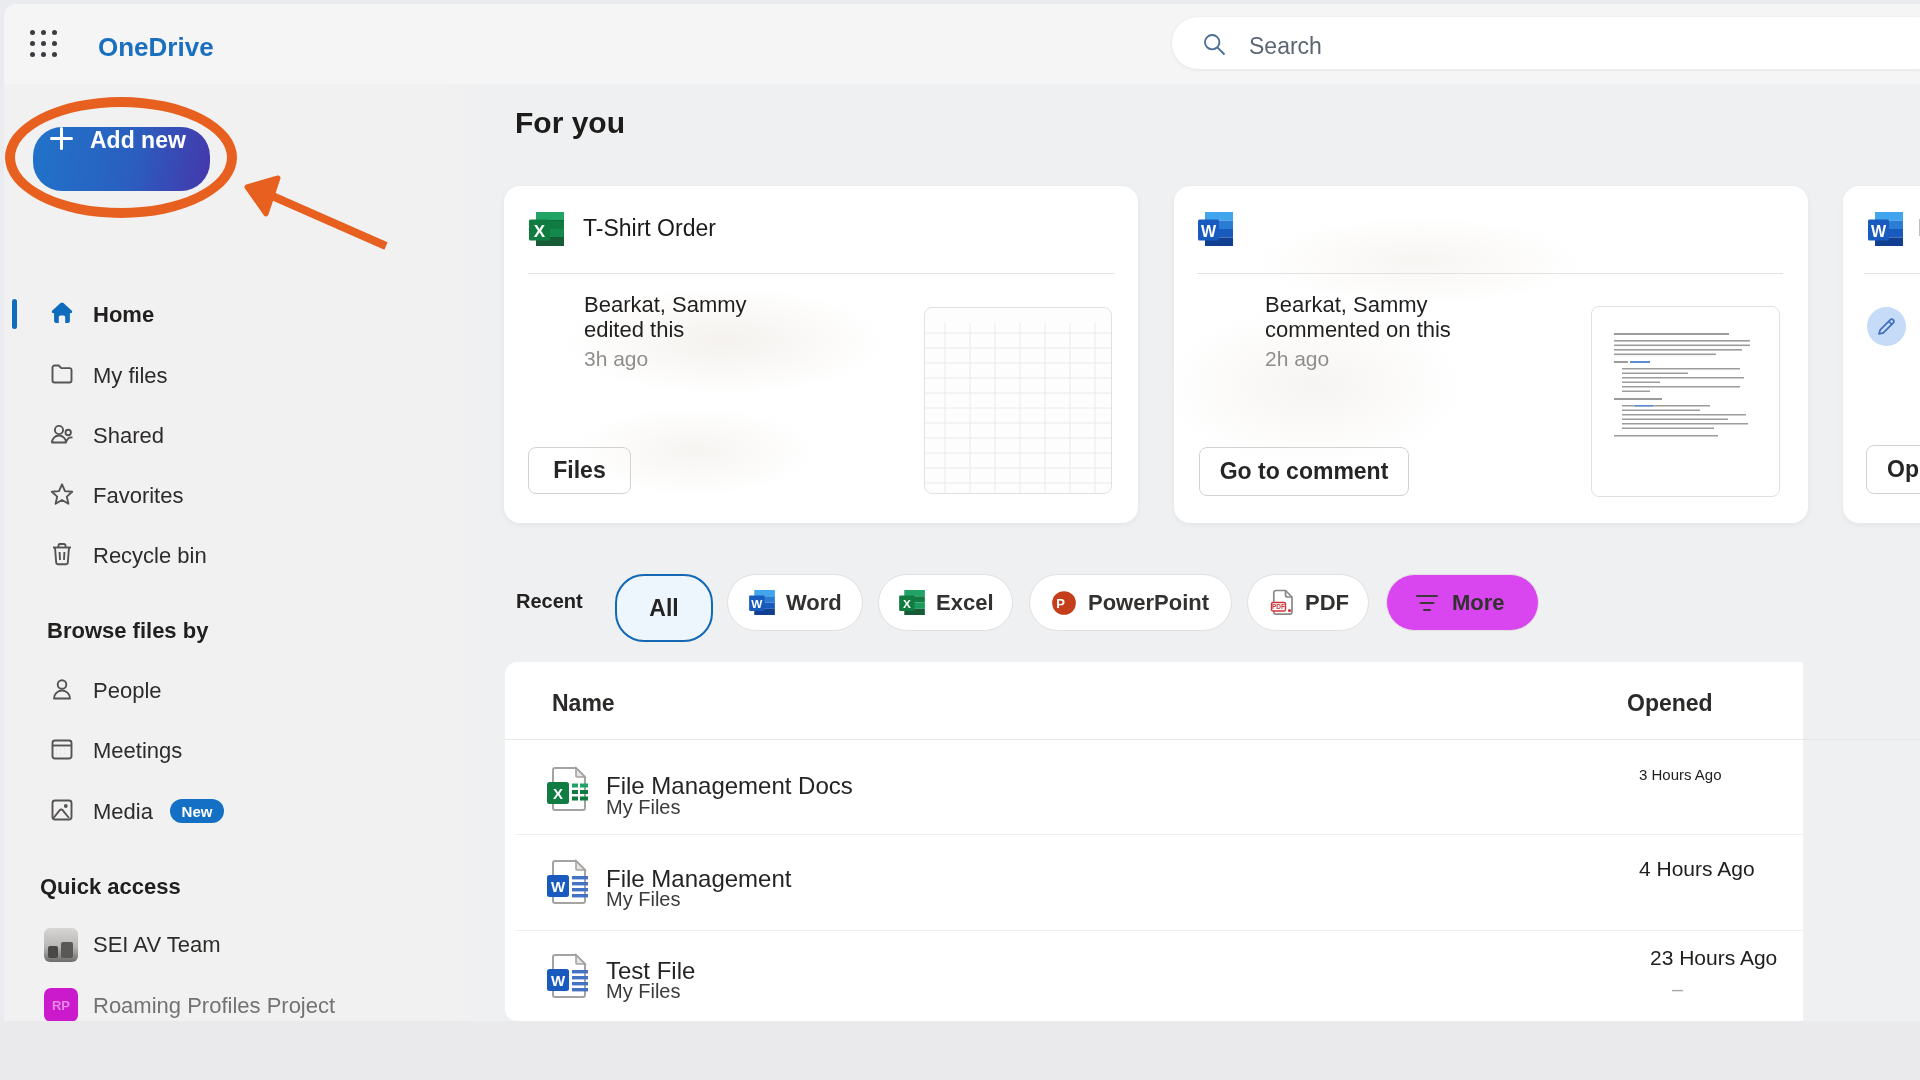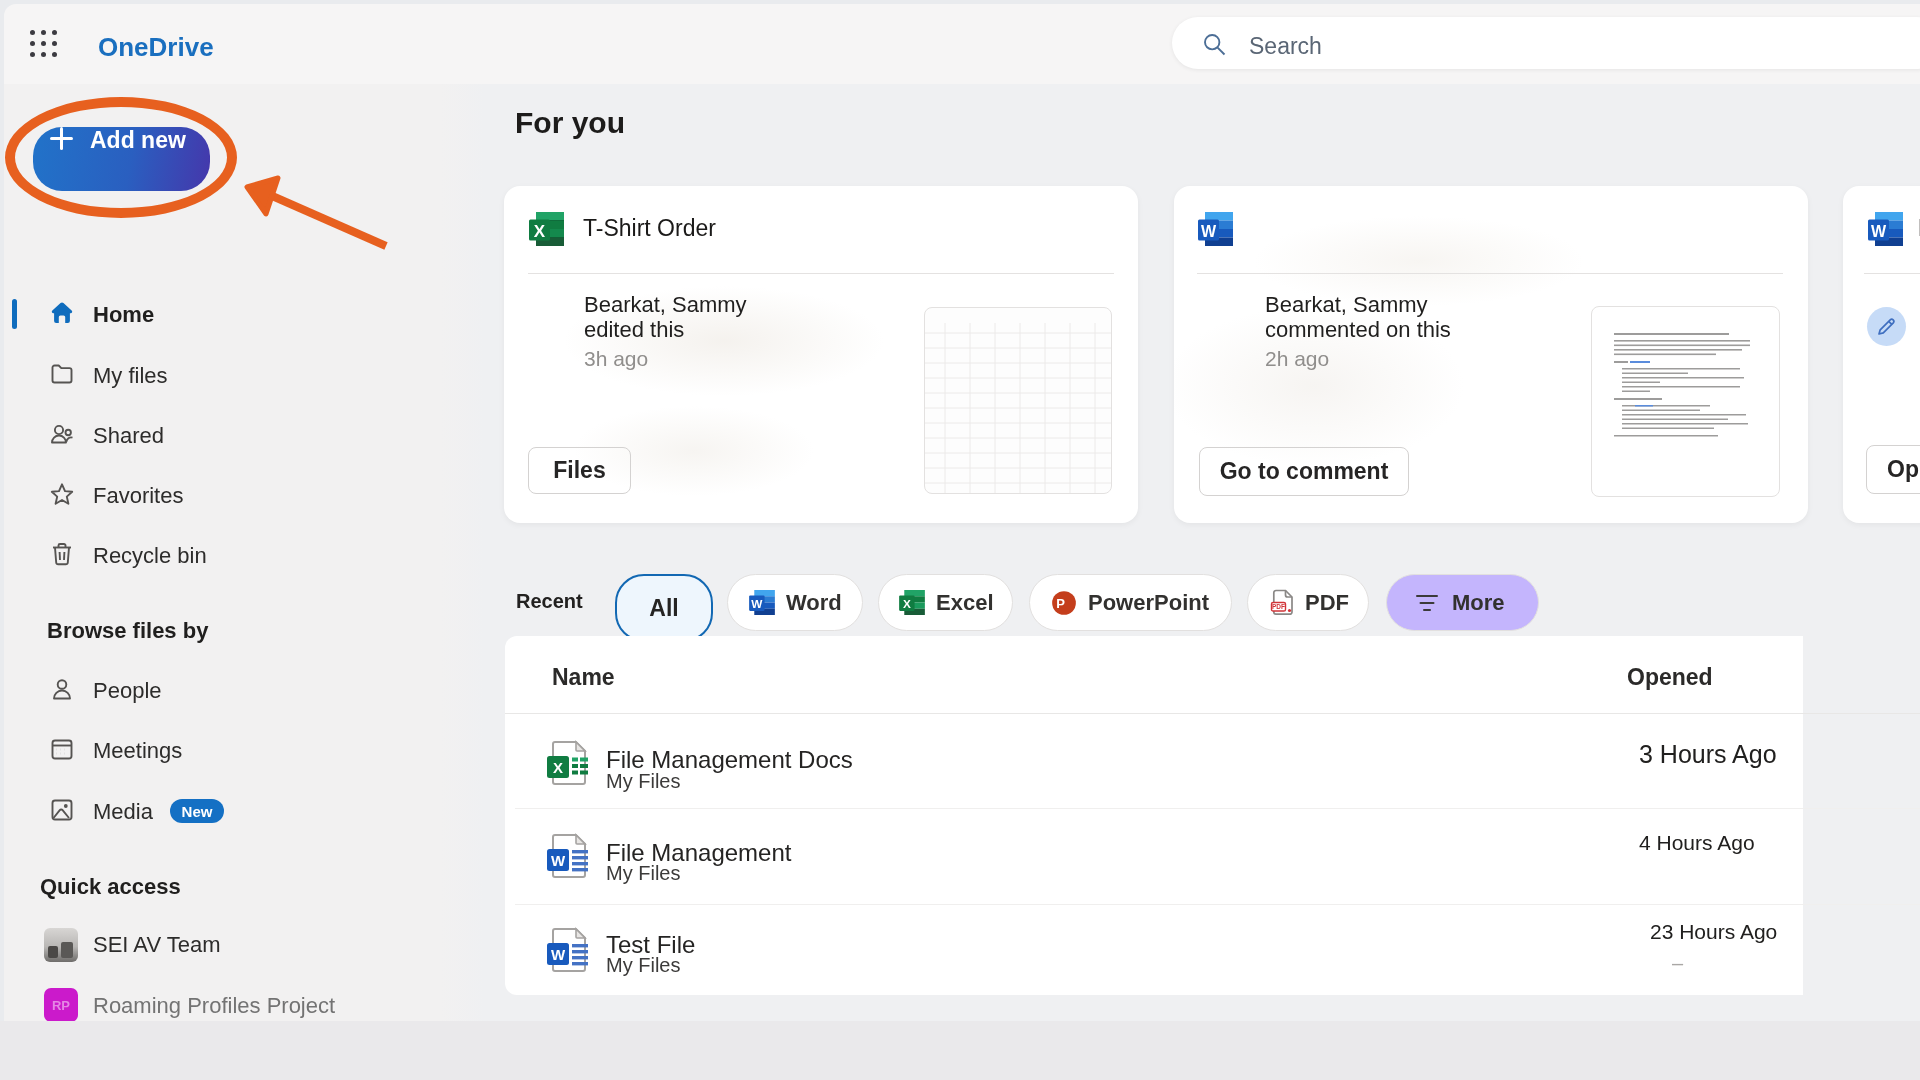--- a/index.html
+++ b/index.html
@@ -261,30 +261,30 @@
   <svg width="25" height="27" viewBox="0 0 25 27" style="margin-right:10px" fill="none">
     <path d="M6 1.5 h9.5 l6.5 6.5 V23 a2.2 2.2 0 0 1 -2.2 2.2 H6 a2.2 2.2 0 0 1 -2.2-2.2 V3.7 A2.2 2.2 0 0 1 6 1.5 Z" stroke="#8a8886" stroke-width="1.7"></path>
     <path d="M15.5 1.5 V6 a2 2 0 0 0 2 2 h4.5" stroke="#8a8886" stroke-width="1.7"></path>
     <rect x="1.5" y="13.5" width="14" height="8.5" rx="1.6" fill="#fff" stroke="#d13438" stroke-width="1.4"></rect>
     <text x="8.5" y="20.2" font-size="6.5" font-weight="bold" fill="#d13438" text-anchor="middle" font-family="Liberation Sans">PDF</text>
     <circle cx="19.5" cy="21.5" r="1.6" fill="#d13438"></circle>
   </svg>
   <span class="bold" style="font-size:22px;color:#32312f">PDF</span>
 </div>
 
-<div class="abs" style="left:1386px;top:574px;width:153px;height:57px;border:1.5px solid #e2e0df;border-radius:29px;background:#c4b5fd;display:flex;align-items:center;padding-left:28px">
+<div class="abs" style="left:1386px;top:574px;width:153px;height:57px;border:1.5px solid #e2e0df;border-radius:29px;background:#d946ef;display:flex;align-items:center;padding-left:28px">
   <svg width="24" height="18" viewBox="0 0 24 18" style="margin-right:13px" stroke="#3b3a39" stroke-width="2" stroke-linecap="round">
     <line x1="2" y1="2" x2="22" y2="2"></line>
       <line x1="5.5" y1="9" x2="18.5" y2="9"></line>
       <line x1="9" y1="16" x2="15" y2="16"></line>
   </svg>
   <span class="bold" style="font-size:22px;color:#32312f">More</span>
 </div>
 
-<div class="abs" style="left:505px;top:636px;width:1298px;height:359px;background:#fff;border-radius:12px 0 0 12px">
+<div class="abs" style="left:505px;top:662px;width:1298px;height:359px;background:#fff;border-radius:12px 0 0 12px">
   <div class="abs bold" style="left:47px;top:28px;font-size:23px;color:#2b2a29">Name</div>
   <div class="abs bold" style="left:1122px;top:28px;font-size:23px;color:#2b2a29">Opened</div>
   <div class="abs" style="left:0;top:77px;width:1415px;height:1px;background:#e8e7e6"></div>
 
   <svg class="abs" style="left:38px;top:103px" width="48" height="48" viewBox="0 0 48 48">
     <path d="M12 3 h21 l9 9 v31 a2 2 0 0 1 -2 2 H12 a2 2 0 0 1 -2-2 V5 a2 2 0 0 1 2-2 Z" fill="#fff" stroke="#a5a3a1" stroke-width="2"></path>
     <path d="M33 3 l9 9 h-8 a1 1 0 0 1 -1-1 Z" fill="#e8e6e4" stroke="#a5a3a1" stroke-width="1.6"></path>
     <rect x="4" y="17" width="22" height="22" rx="2.5" fill="#107c41"></rect>
     <text x="15" y="33.5" font-size="15" font-weight="bold" fill="#fff" text-anchor="middle" font-family="Liberation Sans">X</text>
     <g fill="#21a366">
@@ -293,21 +293,21 @@
       </g>
     <g fill="#107c41">
         <rect x="29" y="25" width="6" height="4"></rect>
         <rect x="37" y="25" width="8" height="4"></rect>
         <rect x="29" y="31.5" width="6" height="4"></rect>
         <rect x="37" y="31.5" width="8" height="4"></rect>
       </g>
   </svg>
   <div class="abs" style="left:101px;top:110px;font-size:24px;color:#252423">File Management Docs</div>
   <div class="abs" style="left:101px;top:134px;font-size:20px;color:#3c3b3a">My Files</div>
-  <div class="abs" style="left:1134px;top:104px;font-size:25px;color:#21201f">3 Hours Ago</div>
+  <div class="abs" style="left:1134px;top:104px;font-size:15px;color:#21201f">3 Hours Ago</div>
   <div class="abs" style="left:10px;top:172px;width:1405px;height:1px;background:#f0efee"></div>
 
   <svg class="abs" style="left:38px;top:196px" width="48" height="48" viewBox="0 0 48 48">
     <path d="M12 3 h21 l9 9 v31 a2 2 0 0 1 -2 2 H12 a2 2 0 0 1 -2-2 V5 a2 2 0 0 1 2-2 Z" fill="#fff" stroke="#a5a3a1" stroke-width="2"></path>
     <path d="M33 3 l9 9 h-8 a1 1 0 0 1 -1-1 Z" fill="#e8e6e4" stroke="#a5a3a1" stroke-width="1.6"></path>
     <rect x="4" y="17" width="22" height="22" rx="2.5" fill="#185abd"></rect>
     <text x="15" y="33.5" font-size="15" font-weight="bold" fill="#fff" text-anchor="middle" font-family="Liberation Sans">W</text>
     <g fill="#4472c4">
         <rect x="29" y="18" width="16" height="3.4"></rect>
         <rect x="29" y="24" width="16" height="3.4"></rect>

